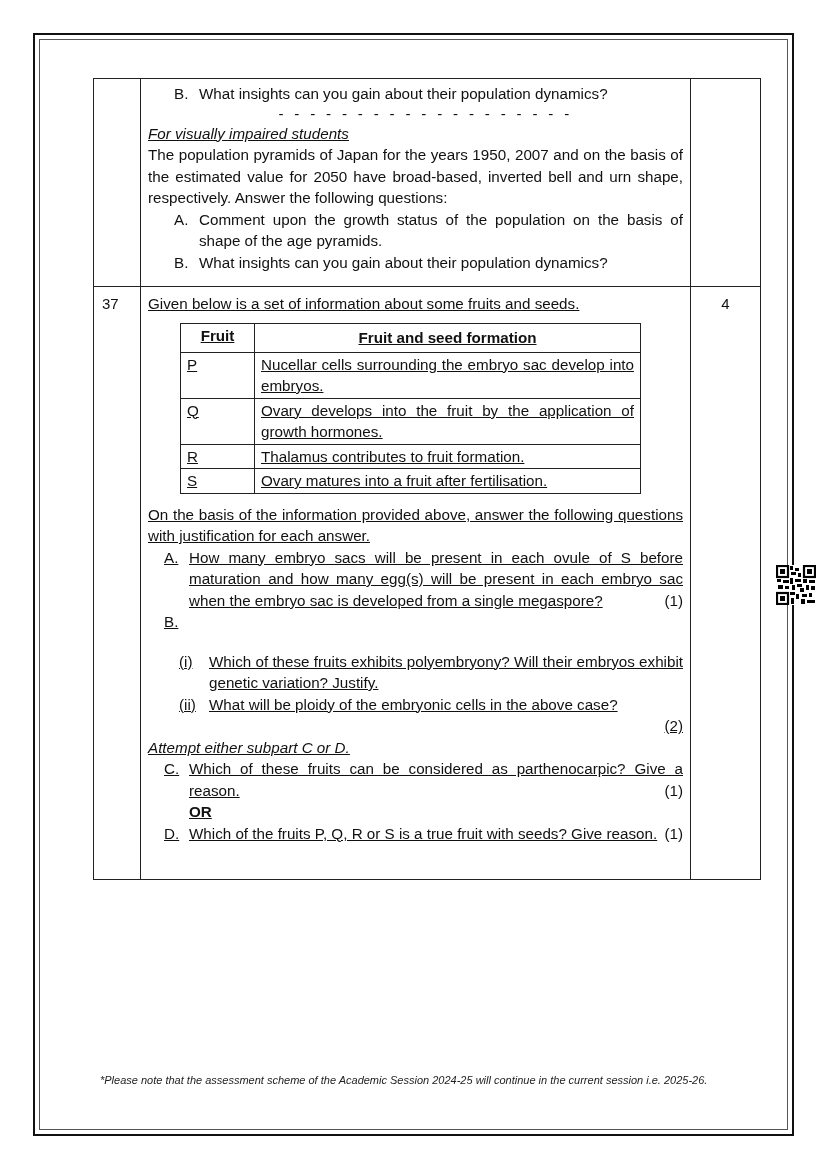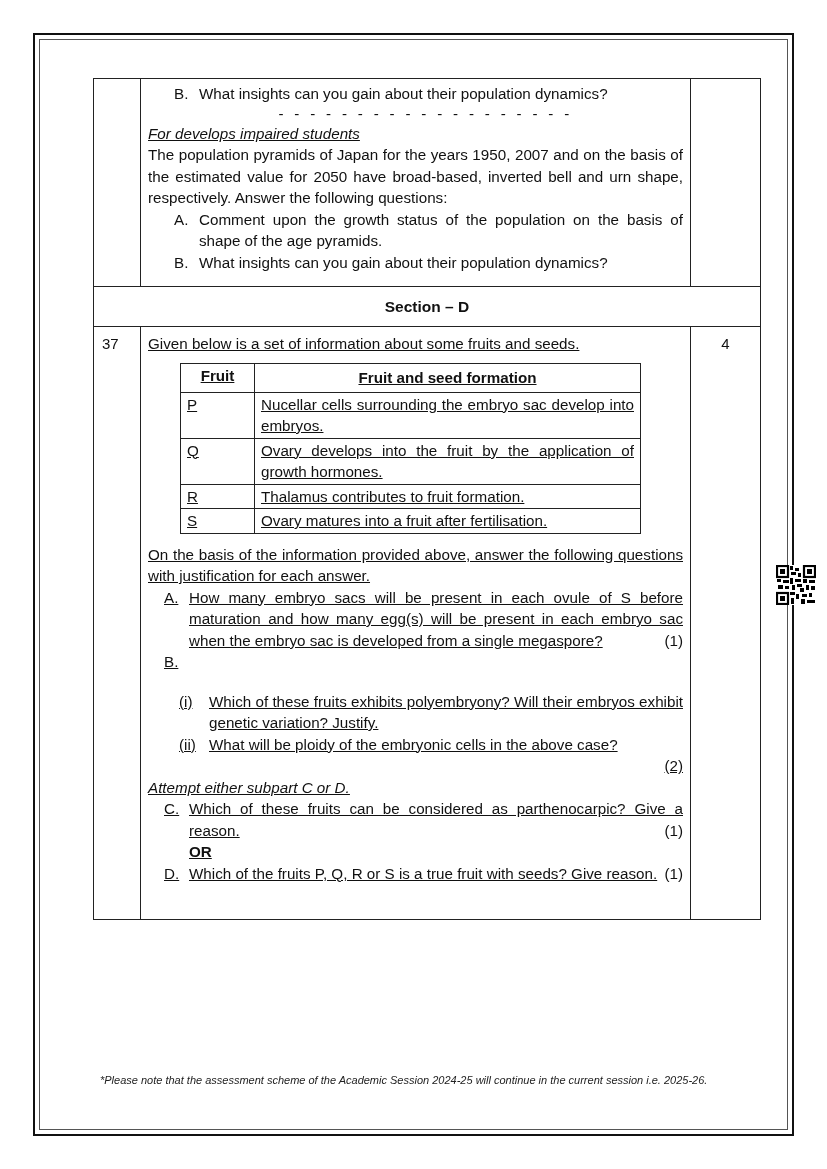--- a/index.html
+++ b/index.html
@@ -95,37 +95,34 @@
 
   <tbody>
       <tr style="height:208px;">
     <td></td>
     <td class="qbody">
       <div class="item lvl1a">
         <span class="lbl">B.</span>
         <span class="txt">What insights can you gain about their population dynamics?</span>
       </div>
       <div class="dashes">- - - - - - - - - - - - - - - - - - -</div>
-      <div class="u-ital">For develops impaired students</div>
+      <div class="u-ital">For visually impaired students</div>
       <div class="just">The population pyramids of Japan for the years 1950, 2007 and on the basis of the estimated value for 2050 have broad-based, inverted bell and urn shape, respectively. Answer the following questions:</div>
       <div class="item lvl1a">
         <span class="lbl">A.</span>
         <span class="txt">Comment upon the growth status of the population on the basis of shape of the age pyramids.</span>
       </div>
       <div class="item lvl1a">
         <span class="lbl">B.</span>
         <span class="txt">What insights can you gain about their population dynamics?</span>
       </div>
     </td>
     <td></td>
   </tr>
 
-  <tr>
-    <td colspan="3" class="section-cell">Section – D</td>
-  </tr>
 
   <tr style="height:593px;">
     <td class="qnum">37</td>
     <td class="qbody" style="padding-top:6px;text-decoration:underline;">
       <div>Given below is a set of information about some fruits and seeds.</div>
 
       <table class="fruit-table">
         <tbody>
               <tr>
           <th class="fc">Fruit</th>

